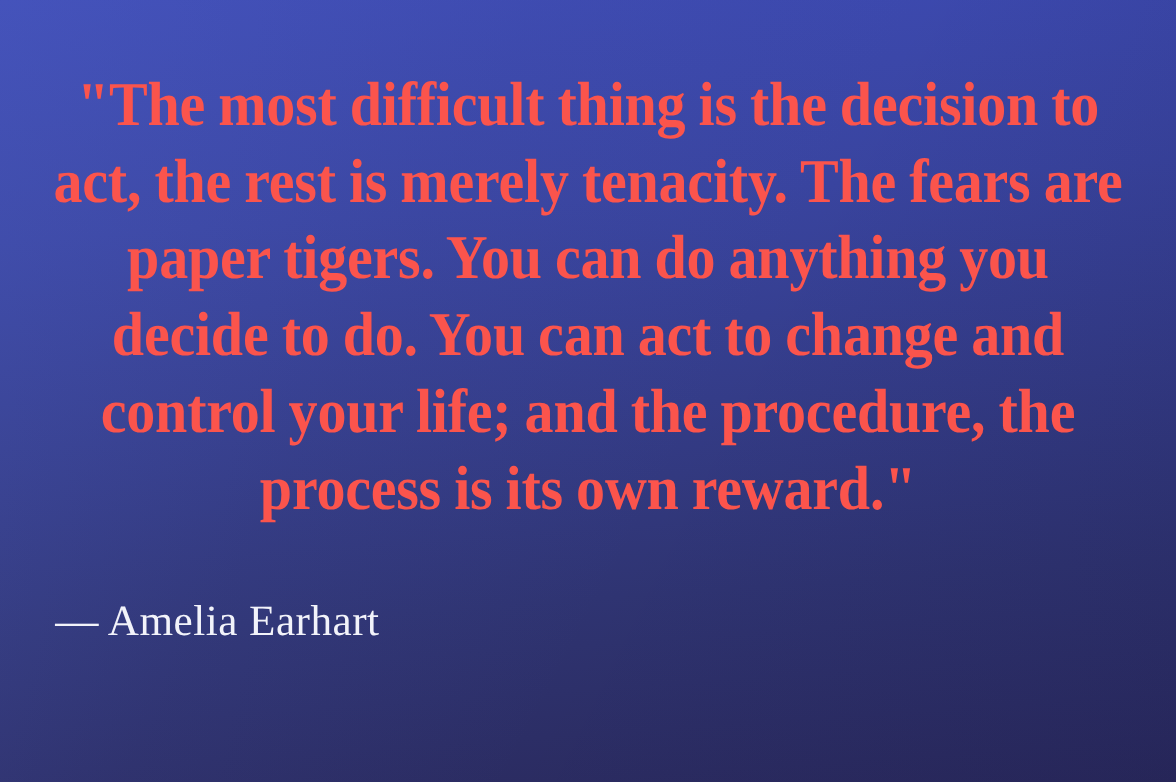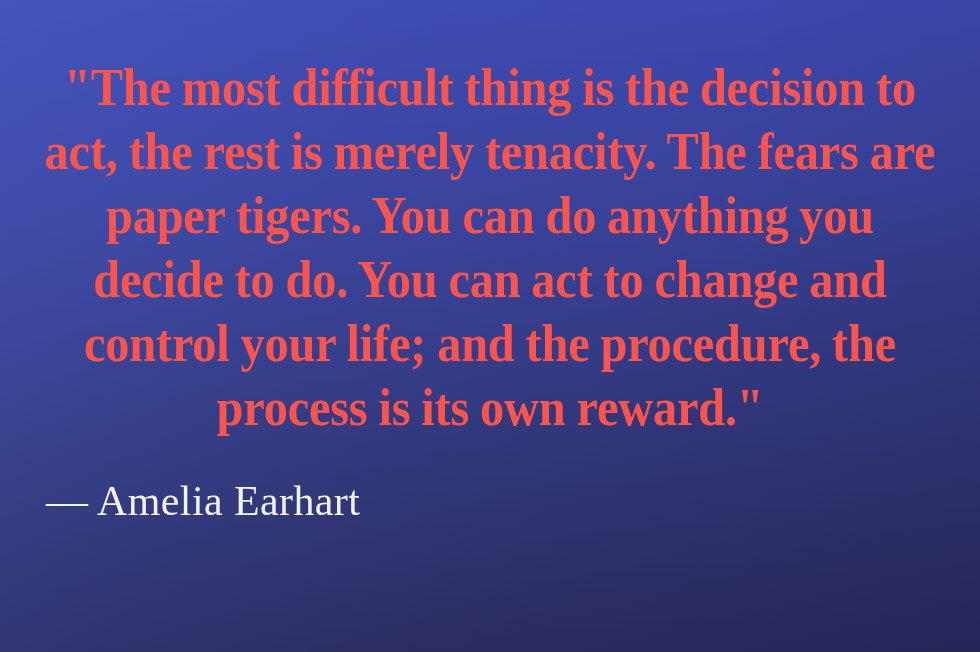--- a/index.html
+++ b/index.html
@@ -60,26 +60,26 @@
     letter-spacing: -0.2px;
     transform: scaleX(0.93);
     transform-origin: center top;
     white-space: pre-line;
     word-spacing: -1px;
   }
 
   .attribution {
     position: absolute;
     left: 46px;
-    top: 474px;
+    top: 490px;
     margin: 0;
     color: #f2f3fa;
     font-family: "Liberation Serif", "DejaVu Serif", serif;
     font-weight: 400;
-    font-size: 42px;
+    font-size: 36px;
     line-height: 54px;
     letter-spacing: 0.4px;
     white-space: nowrap;
   }
 </style>
 </head>
 <body>
 
 <div class="quote-card">
 

